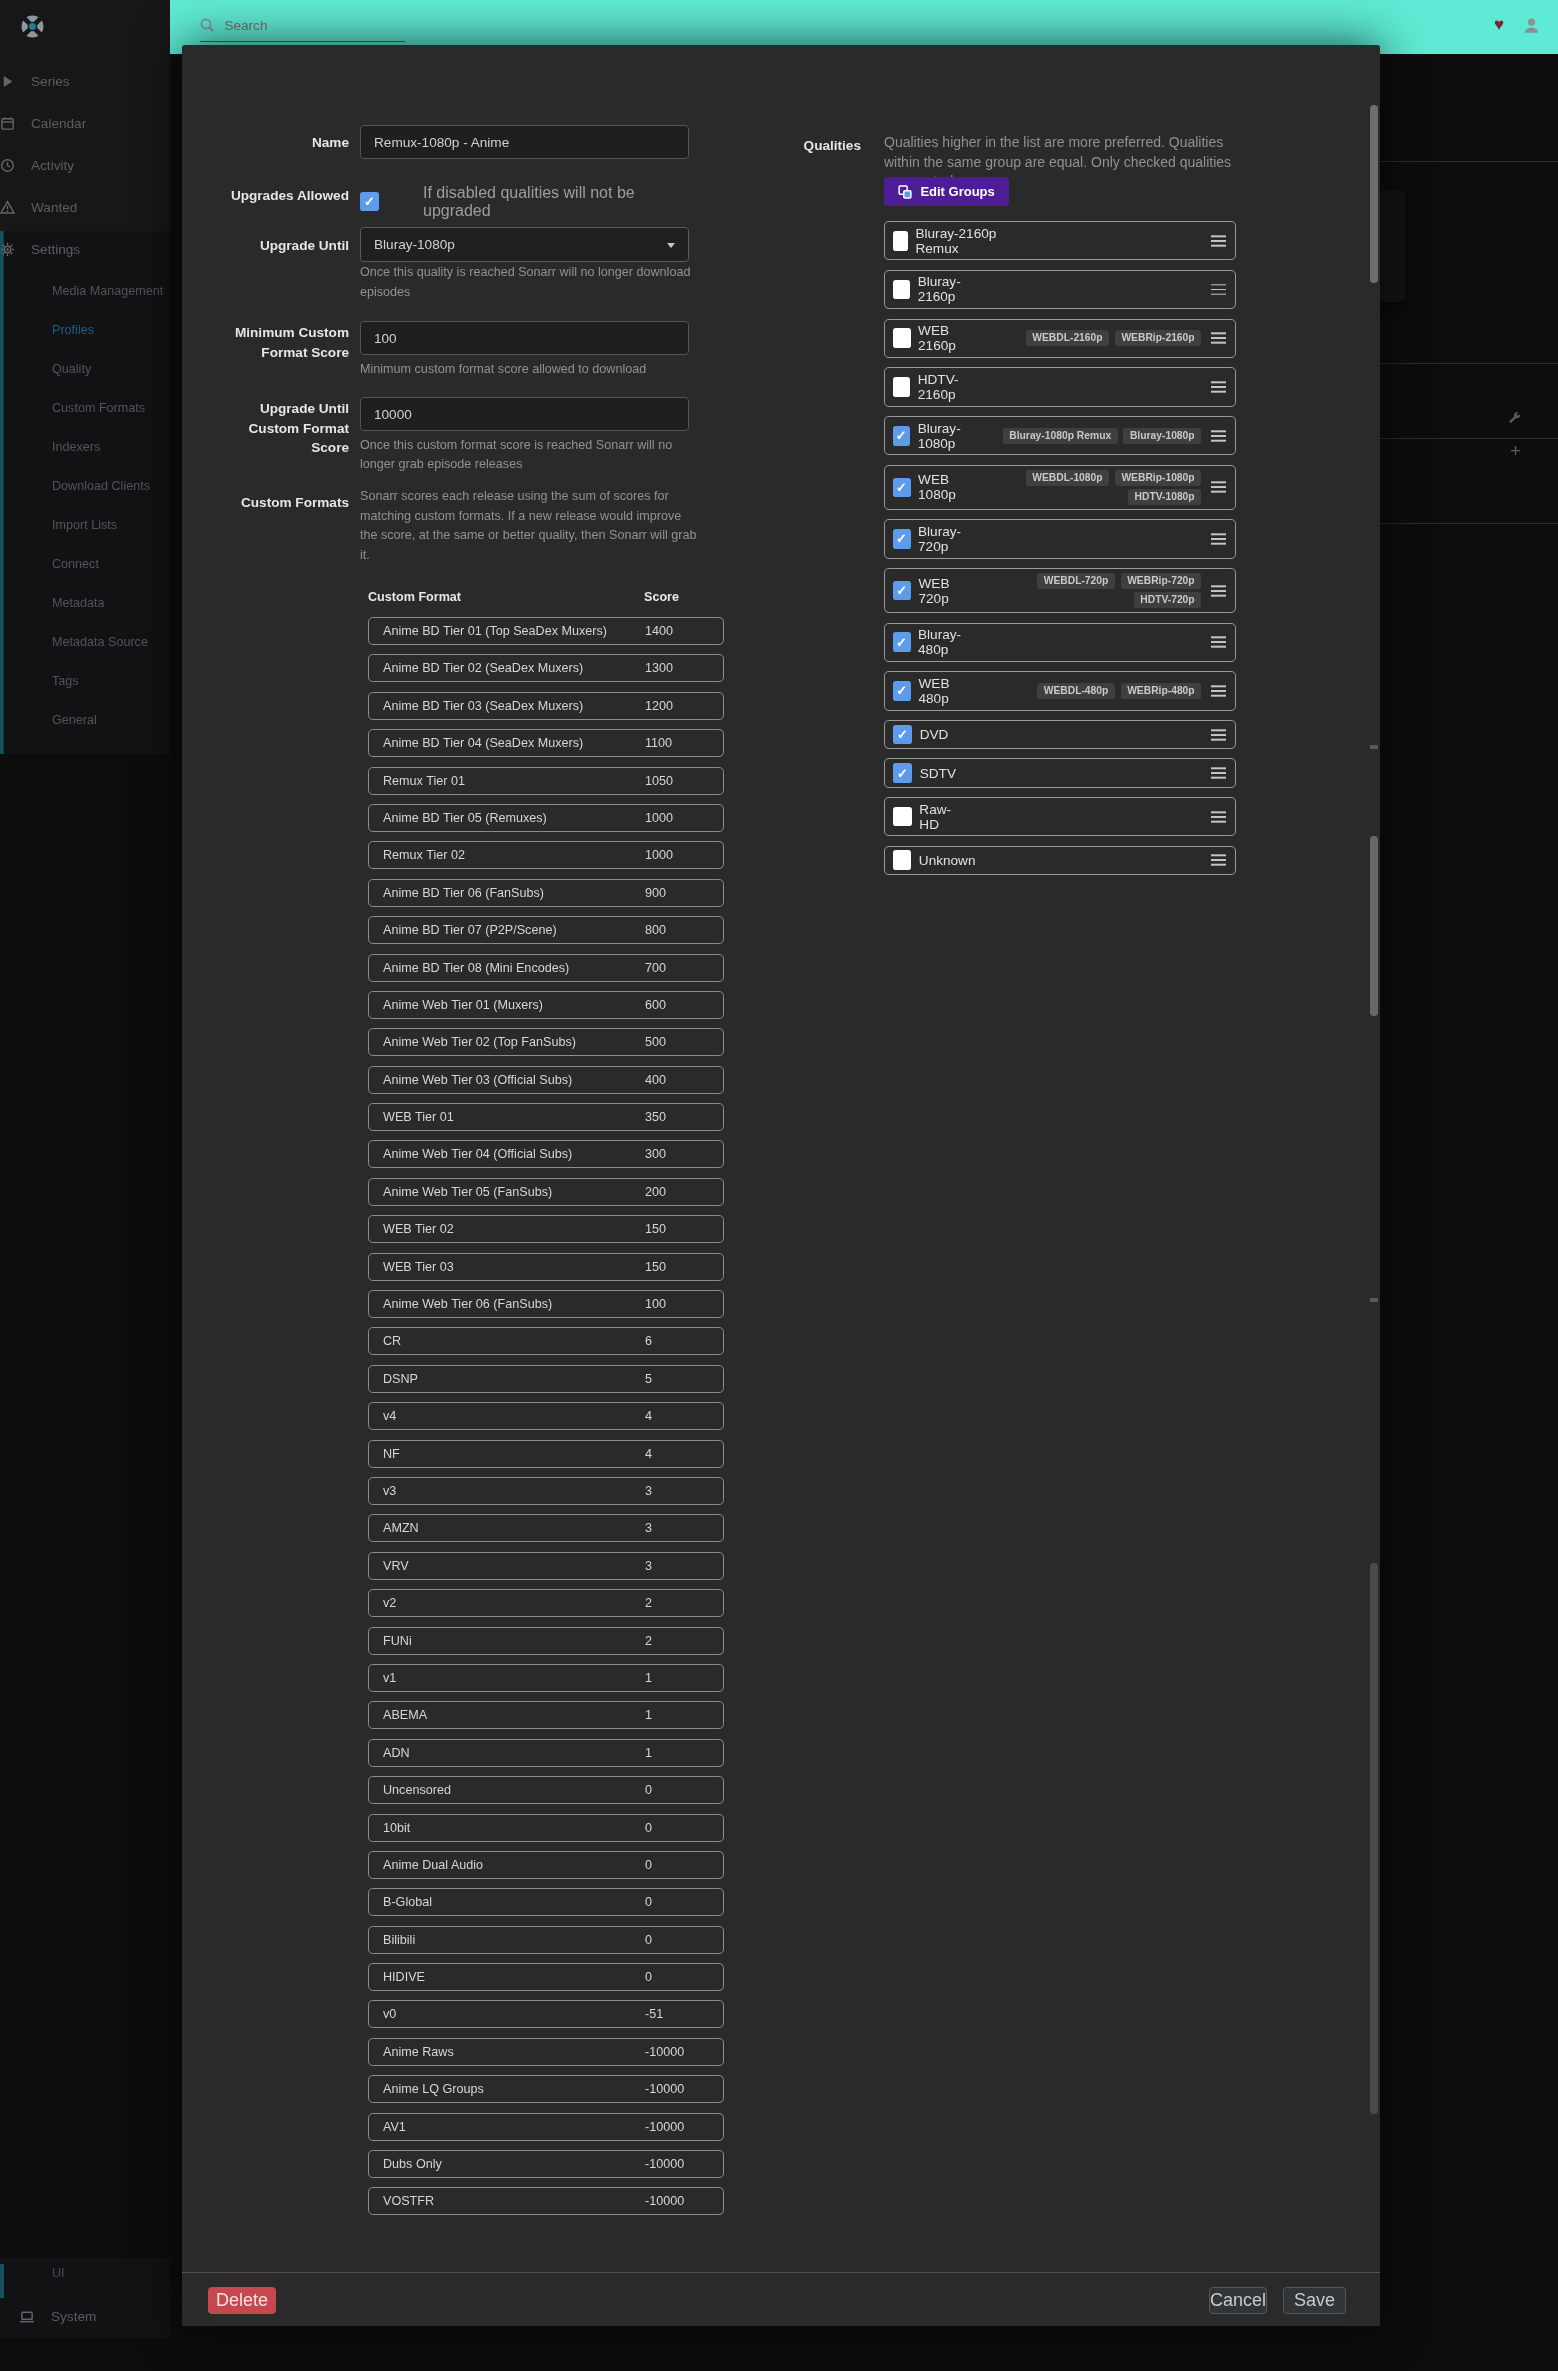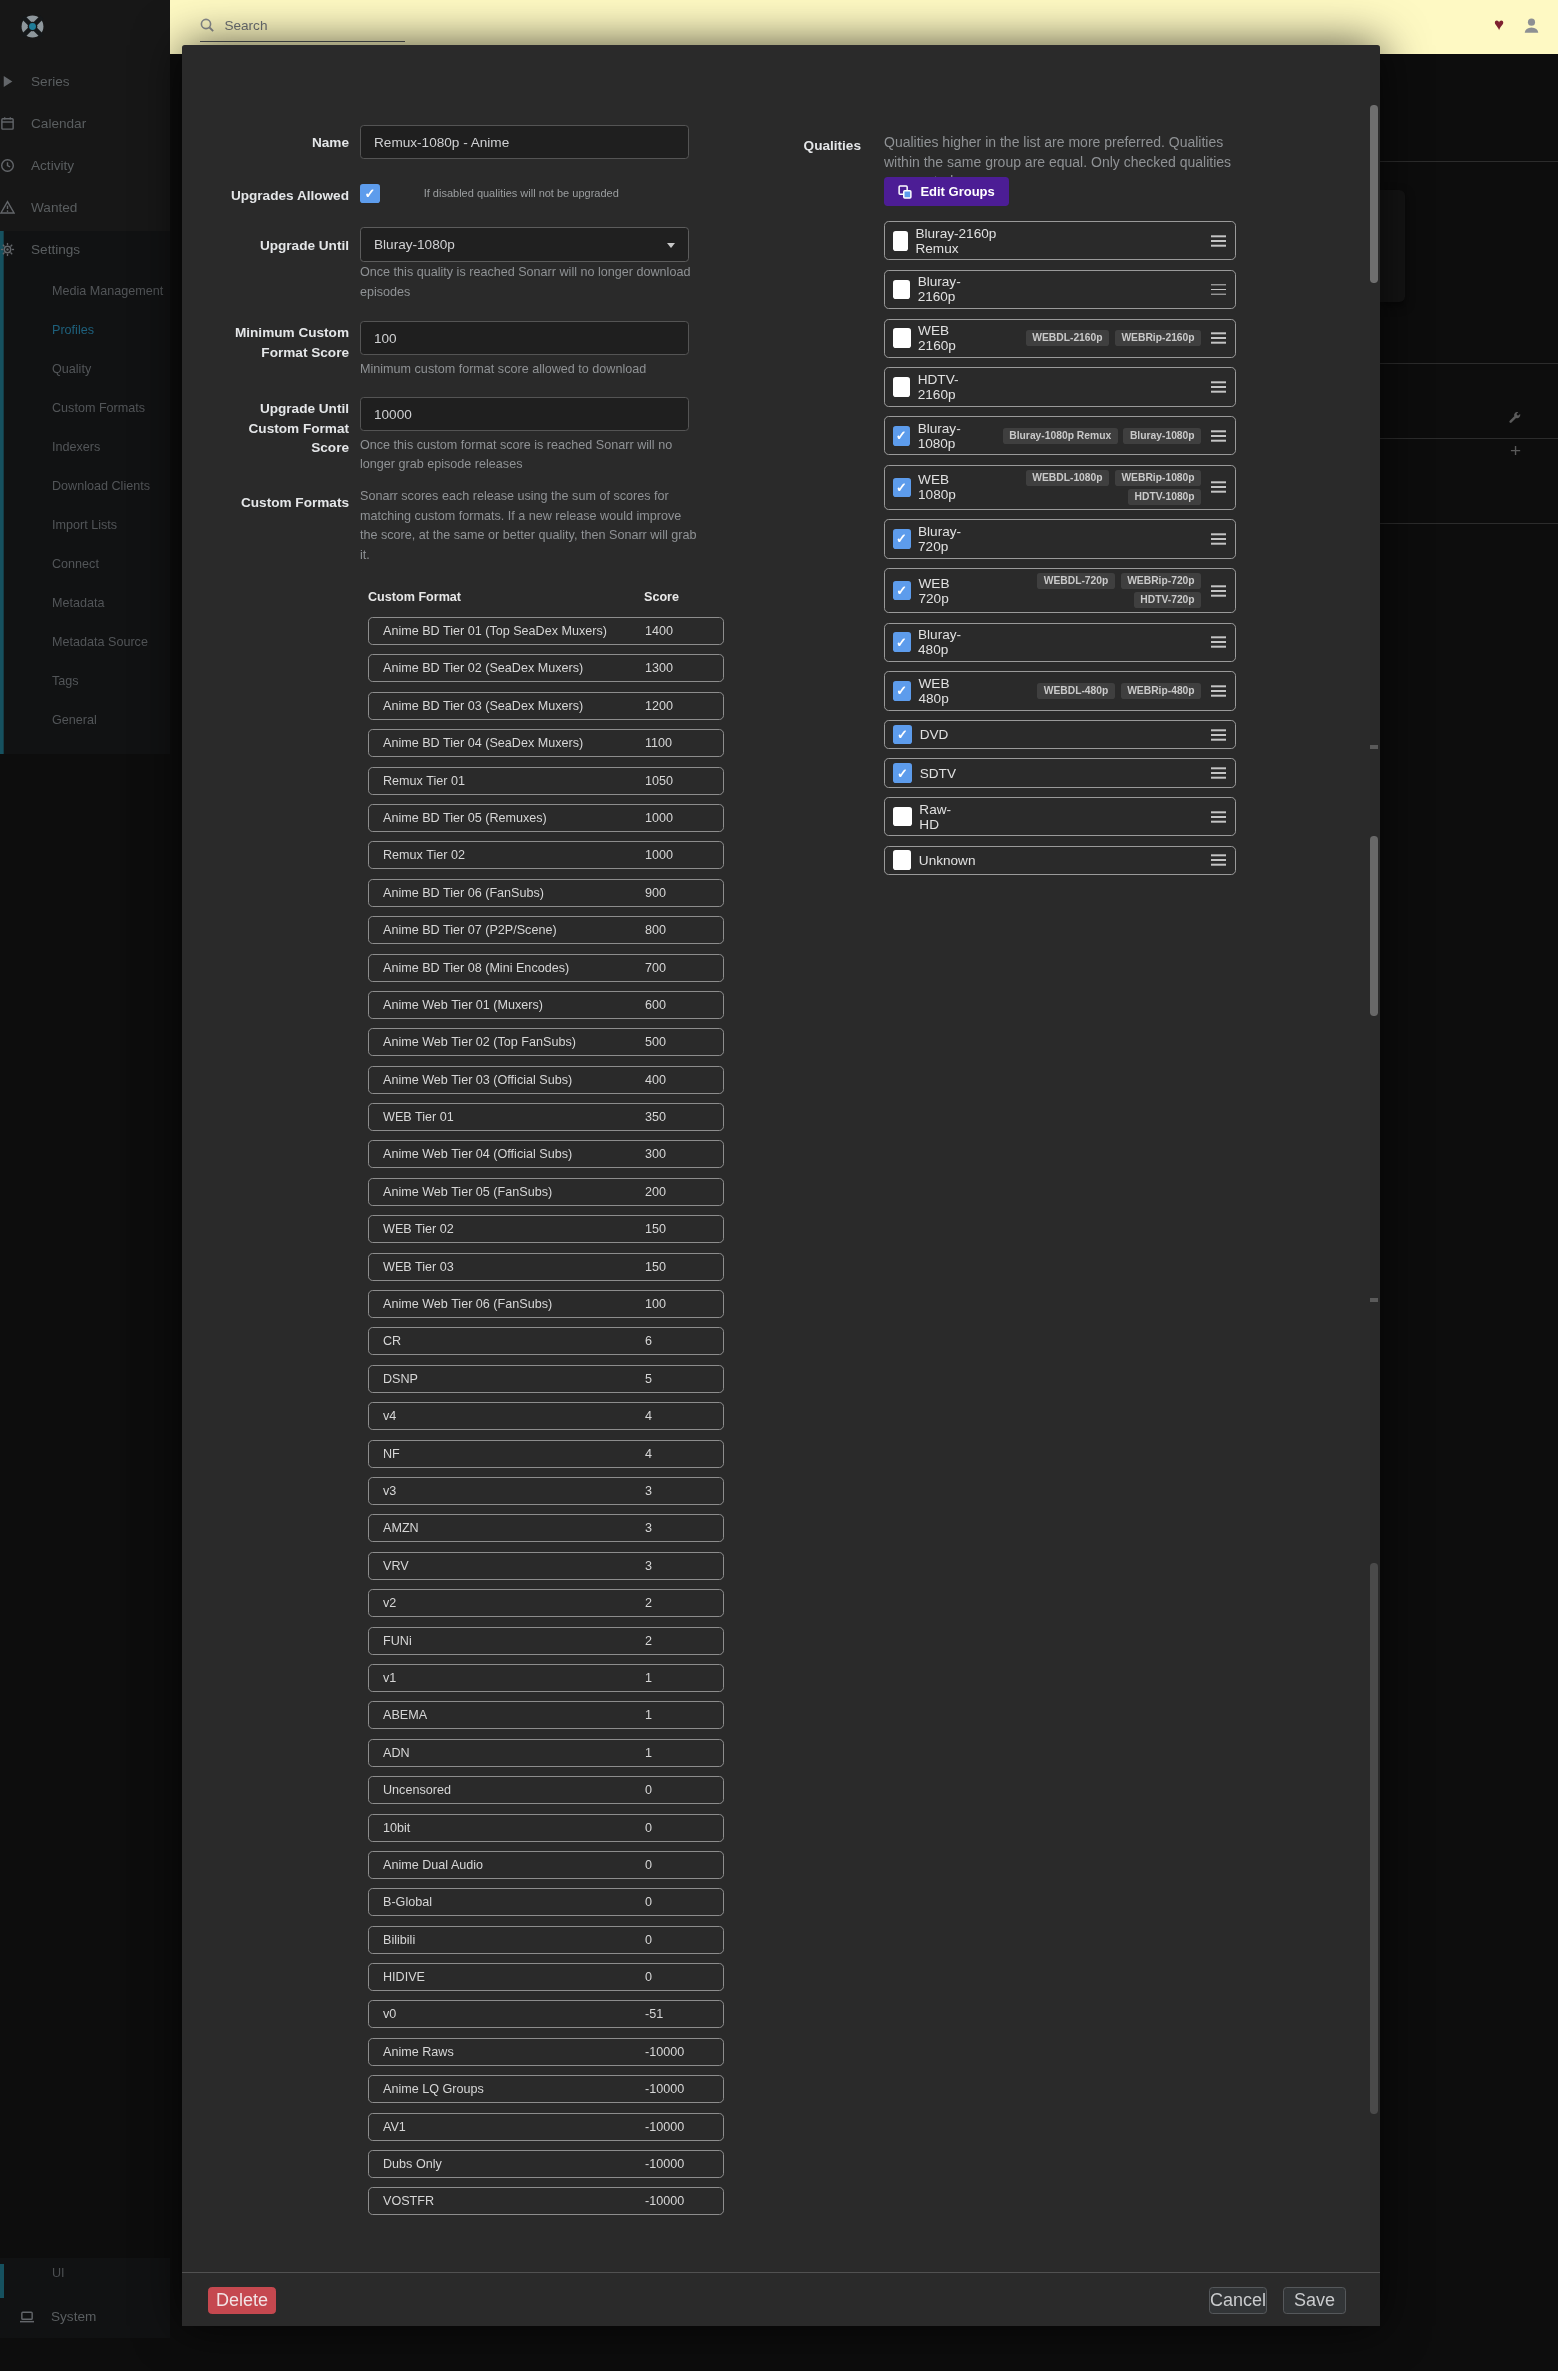--- a/index.html
+++ b/index.html
@@ -1,21 +1,21 @@
 <!DOCTYPE html>
 <html style="font-size:15px"><head>
 <meta charset="utf-8">
 <style>
   * { margin:0; padding:0; box-sizing:border-box; }
   html,body { width:1558px; height:2371px; }
   body { position:relative; overflow:hidden; background:#0d0d0d;
          font-family:"Liberation Sans", sans-serif; color:#ccc; }
 
   
-  .topbar { position:absolute; left:0; top:0; width:1558px; height:54px; background:#fef9c3; }
+  .topbar { position:absolute; left:0; top:0; width:1558px; height:54px; background:#5eead4; }
   .search-wrap { position:absolute; left:199px; top:17px; display:flex; align-items:center; gap:9.4px; }
   .search-underline { position:absolute; left:200px; top:41px; width:205px; height:0.9px; background:#54575a; }
   .search-text { font-size:13.6px; color:#6f7275; }
   .heart { position:absolute; left:1494px; top:15px; color:#7e2130; font-size:17px; }
   .user-ico { position:absolute; left:1522px; top:16px; color:#8d9093; }
 
   
   .sidebar { position:absolute; left:0; top:0; width:170px; height:754px; background:#171717; overflow:hidden; }
   .logo { position:absolute; left:19.7px; top:14px; }
   .settings-zone { position:absolute; left:0; top:231px; width:170px; height:523px; background:#111213; box-shadow:inset 3.7px 0 0 #16515f; }
@@ -56,21 +56,21 @@
   .txt-input { width:329px; height:34px; background:#1f1f1f; border:0.9px solid #545454; border-radius:3.7px;
                color:#cfd0d2; font-size:13.6px; padding:0 13px; font-family:"Liberation Sans",sans-serif; }
   .select { width:329px; height:35px; background:#202020; border:0.9px solid #5c5c5c; border-radius:3.7px;
             color:#d0d0d2; font-size:13.6px; padding:0 13px; display:flex; align-items:center; position:relative; }
   .select .caret { position:absolute; right:13px; top:15px; width:0; height:0;
                    border-left:4.7px solid transparent; border-right:4.7px solid transparent; border-top:5.6px solid #c8c8c8; }
   .help { font-size:12.6px; color:#8f9295; line-height:19.7px; margin-top:1px; width:335px; }
   .chk { width:19.7px; height:19.7px; border-radius:2.8px; background:#fff; display:flex; align-items:center; justify-content:center; }
   .chk.checked { background:#5d9cec; color:#fff; font-size:13px; font-weight:bold; }
   .chk-row { display:flex; align-items:center; gap:12px; }
-  .chk-help { font-size:11px; color:#9b9ea0;margin-left:32px; }
+  .chk-help { font-size:16px; color:#9b9ea0;margin-left:32px; }
   .desc { font-size:12.6px; color:#8f9295; line-height:19.7px; width:339px; }
 
   
   .cf-header { position:absolute; left:186px; top:490px; width:356px; font-size:12.6px; font-weight:bold; color:#e8e8e8; }
   .cf-header .score-h { position:absolute; left:276px; top:0; }
   .cf-table { position:absolute; left:186px; top:517px; width:356px; }
   .cf-row { height:28px; border:0.9px solid #8d8d8d; border-radius:4.7px; margin-bottom:9.4px;
             display:flex; align-items:center; font-size:12.6px; color:#d6d6d6; position:relative; }
   .cf-row .cf-name { padding-left:14px; }
   .cf-row .cf-score { position:absolute; left:276px; }

